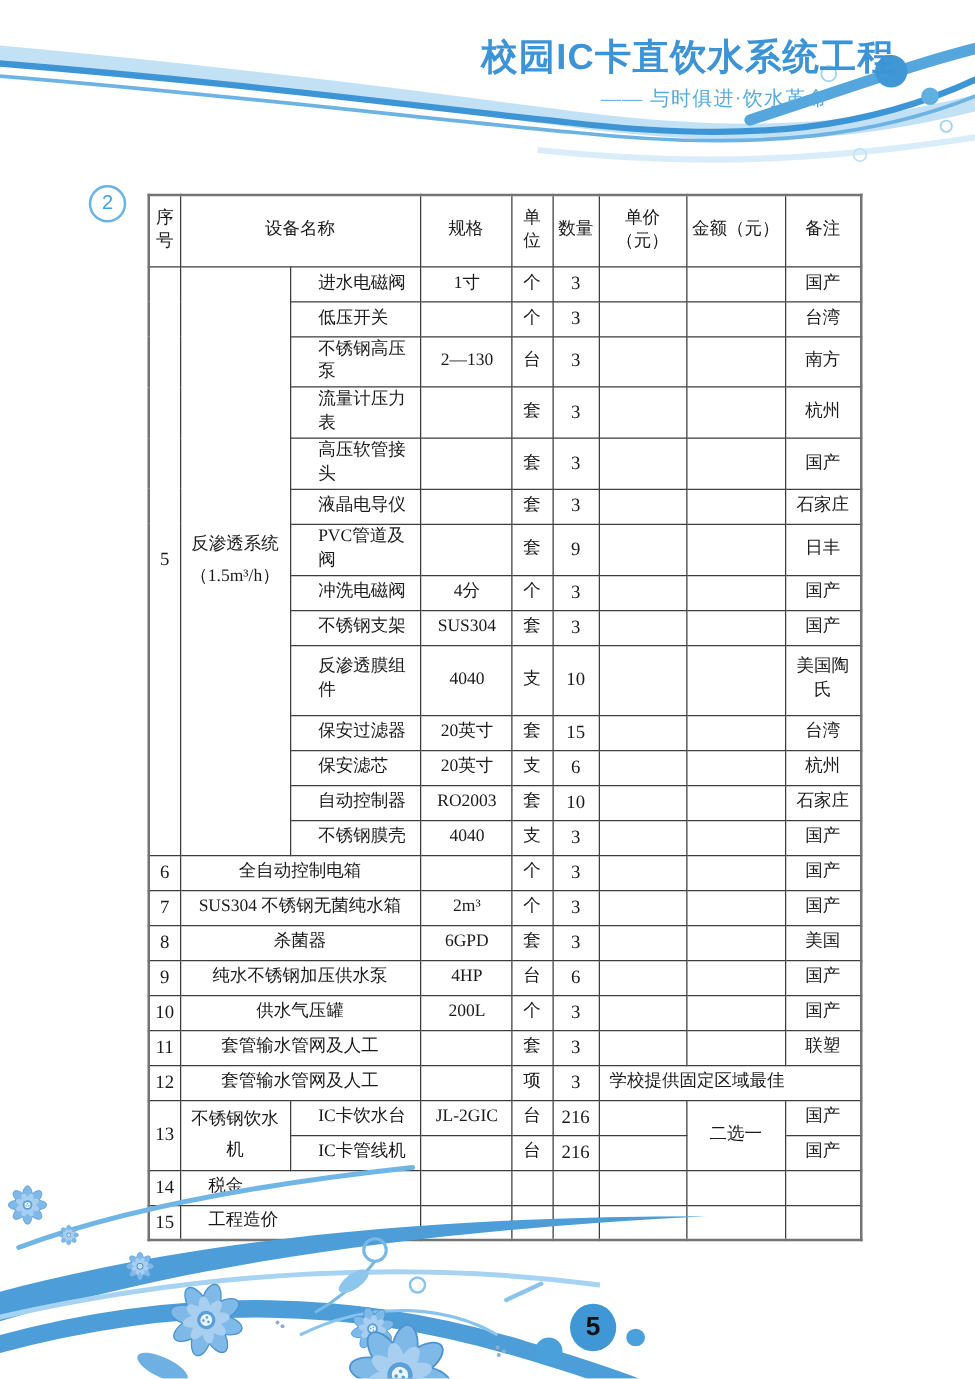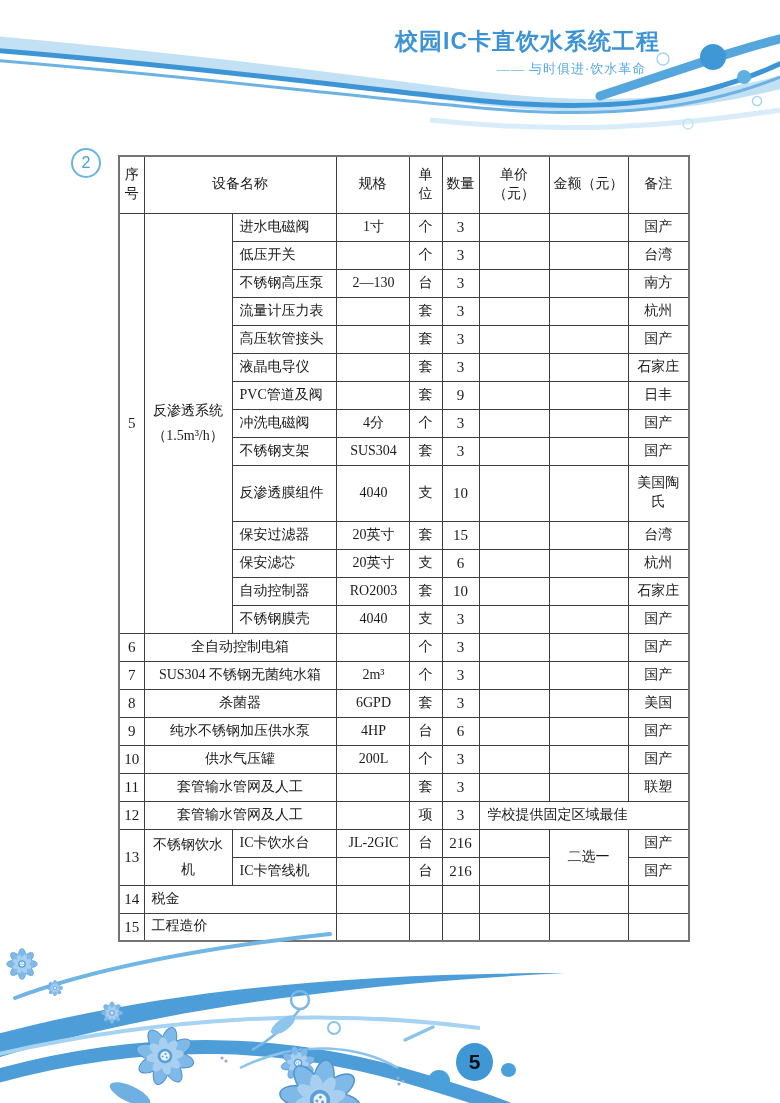--- a/index.html
+++ b/index.html
@@ -2,34 +2,34 @@
 <html><head>
 <meta charset="utf-8">
 <style>
   html,body{margin:0;padding:0;background:#fff;}
   .page{position:relative;width:780px;height:1103px;background:#fff;overflow:hidden;
         font-family:"Liberation Serif","DejaVu Serif",serif;color:#1a1a1a;}
   svg.deco{position:absolute;pointer-events:none;display:block;}
   .hdr-svg{top:0;left:0;}
   .ftr-svg{left:0;bottom:0;}
   .title-wrap{position:absolute;top:26px;left:385px;width:285px;text-align:center;}
-  .title{font-family:"Liberation Sans",sans-serif;font-weight:700;font-size:23px;
+  .title{font-family:"Liberation Sans",sans-serif;font-weight:700;font-size:29px;
          color:#3c93d5;letter-spacing:1px;white-space:nowrap;}
-  .subtitle{margin-top:3px;font-size:13px;color:#58abdf;letter-spacing:1px;
+  .subtitle{margin-top:3px;font-size:16px;color:#58abdf;letter-spacing:1px;
             padding-left:88px;white-space:nowrap;}
   .marker{position:absolute;top:148px;left:71px;width:26px;height:26px;
           border:2px solid #6ab4e4;border-radius:50%;color:#47a0dc;
           font:16px "Liberation Sans",sans-serif;display:flex;align-items:center;justify-content:center;}
   table.sheet{position:absolute;top:155px;left:118px;width:570px;border-collapse:collapse;
               table-layout:fixed;border:2px solid #737373;font-size:14px;background:#fff;}
   .sheet th,.sheet td{border:1px solid #3d3d3d;padding:1px 3px;vertical-align:middle;
               text-align:center;font-weight:400;line-height:1.35;overflow:hidden;}
   .sheet thead tr{height:57px;}
   tr.r{height:28px;} tr.rt{height:56px;}
-  td.nm{text-align:left;padding-left:7px;}
+  td.nm{text-align:left;padding-left:22px;}
   td.sp{text-align:center;padding-left:5px;}
   td.num{font-size:15px;}
   td.grp{line-height:1.8;}
   td.note{text-align:left;padding-left:8px;font-family:Liberation Serif, serif;}
   .pgbub{position:absolute;left:456px;top:1043px;width:37px;height:38px;background:#3f97d5;
          border-radius:50%;display:flex;align-items:center;justify-content:center;
          font:700 21px "Liberation Sans",sans-serif;color:#101010;z-index:3;}
   .dotL{position:absolute;left:428px;top:1070px;width:22px;height:22px;background:#4aa0da;border-radius:50%;z-index:3;}
   .dotR{position:absolute;left:501px;top:1063px;width:15px;height:14px;background:#4aa0da;border-radius:50%;z-index:3;}
 </style>

